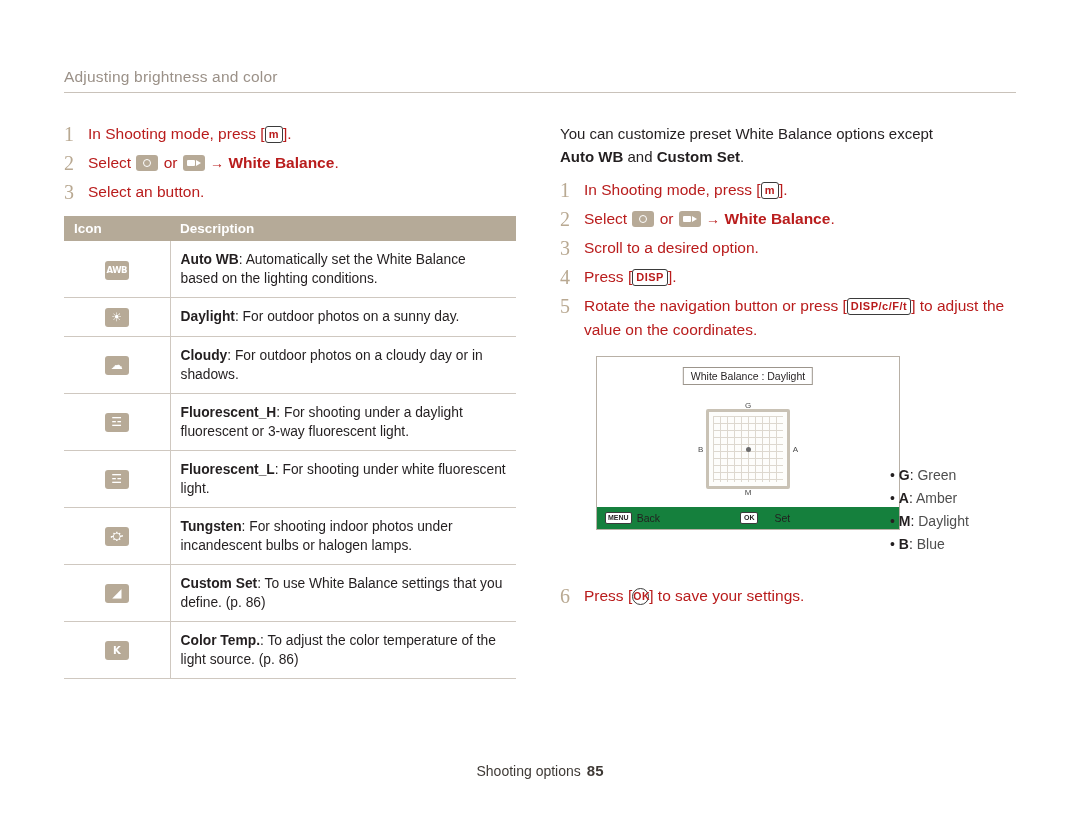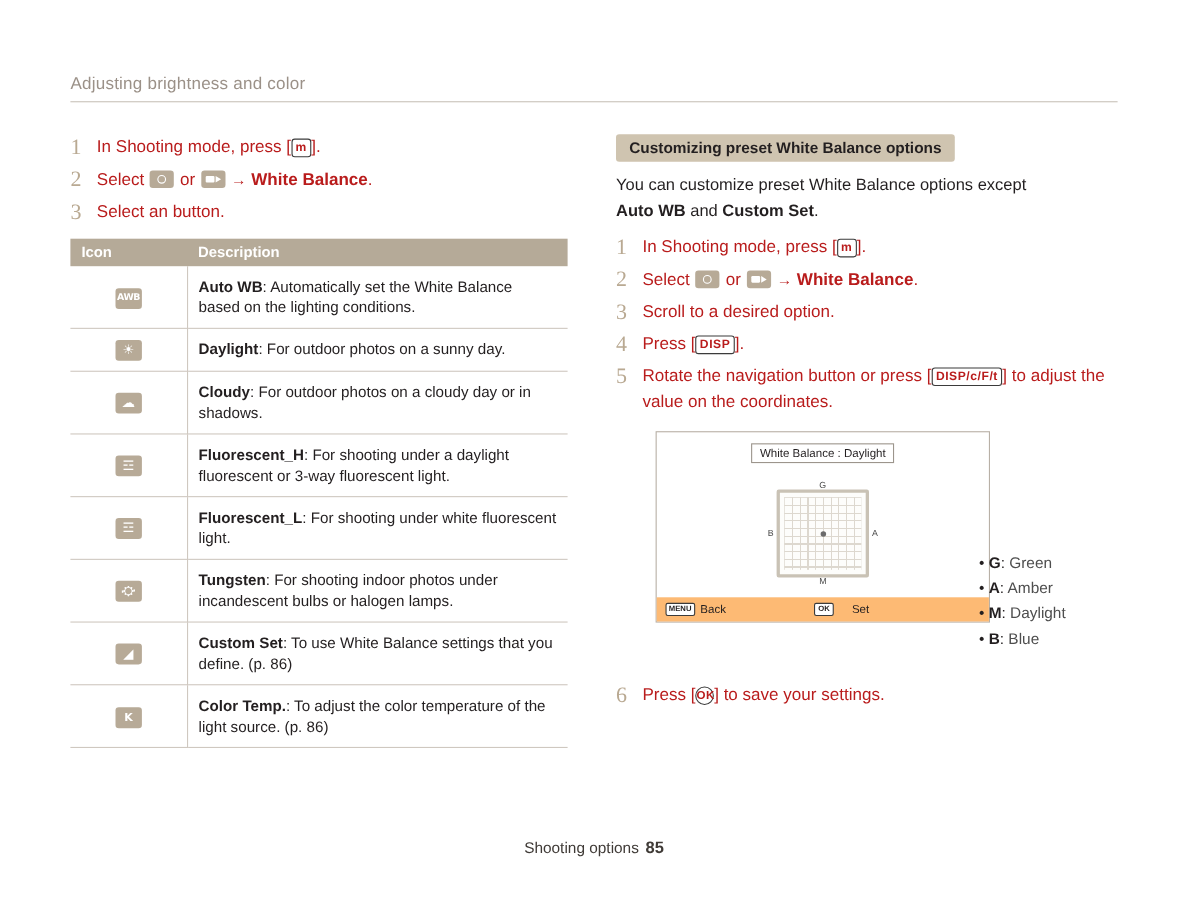--- a/index.html
+++ b/index.html
@@ -257,21 +257,21 @@
     color: #4a4a4a;
   }
   .cl-g { left: 50%; top: -11px; transform: translateX(-50%); }
   .cl-m { left: 50%; bottom: -11px; transform: translateX(-50%); }
   .cl-b { left: -11px; top: 50%; transform: translateY(-50%); }
   .cl-a { right: -11px; top: 50%; transform: translateY(-50%); }
   .lcd-bar {
     position: absolute;
     left: 0; right: 0; bottom: 0;
     height: 22px;
-    background: #fdba74;
+    background: #15803d;
     display: flex;
     align-items: center;
     font-size: 10.5px;
   }
   .lcd-bar .left { margin-left: 8px; display: flex; align-items: center; gap: 5px; }
   .lcd-bar .right { margin-left: 80px; display: flex; align-items: center; gap: 16px; }
   .micro-key {
     display: inline-block;
     border: 1px solid #3b3b3b;
     border-radius: 2px;
@@ -380,21 +380,20 @@
         <tr>
           <td class="icon-cell"><span class="badge k">K</span></td>
           <td><span class="term">Color Temp.</span><span>: To adjust the color temperature of the light source. (p. 86)</span></td>
         </tr>
       </tbody>
     </table>
   </div>
 
   <div class="col-right">
 
-    <div class="pill">Customizing preset White Balance options</div>
 
     <div class="intro">
       <span>You can customize preset White Balance options except</span><br>
       <span class="bold">Auto WB</span><span> and </span><span class="bold">Custom Set</span><span>.</span>
     </div>
 
     <div class="step">
       <div class="step-num">1</div>
       <div class="step-body"><span>In Shooting mode, press [</span><span class="key key-m">m</span><span>].</span></div>
     </div>

